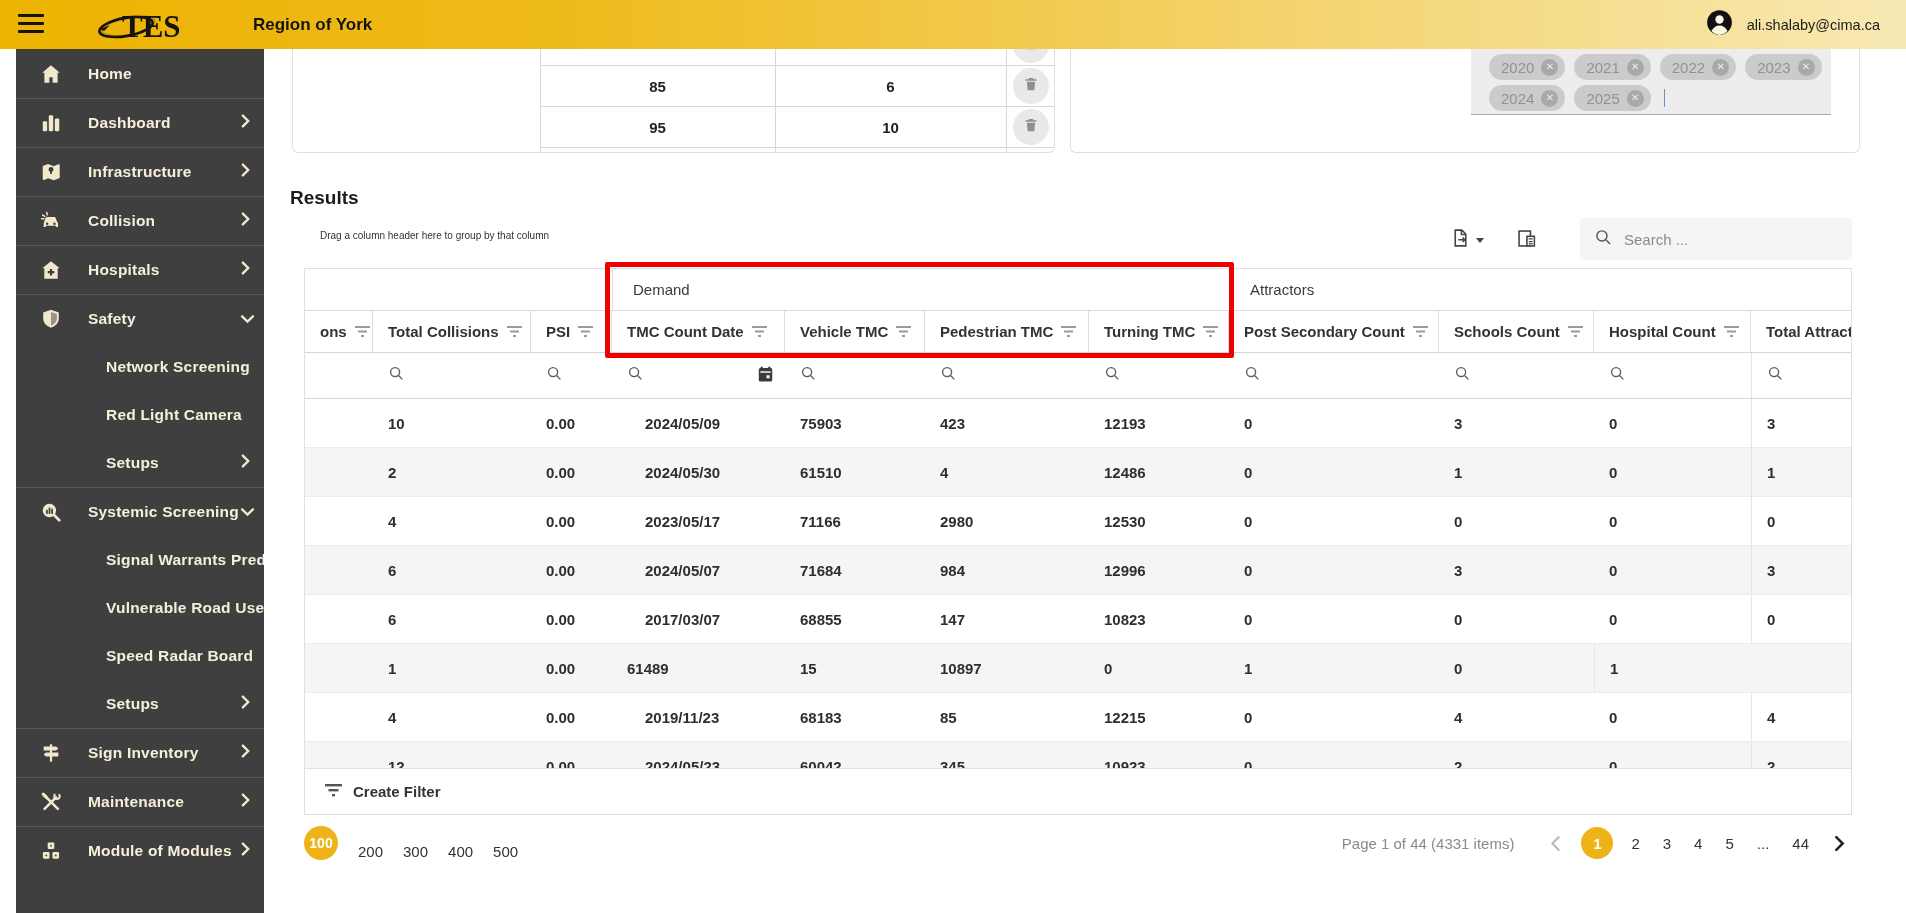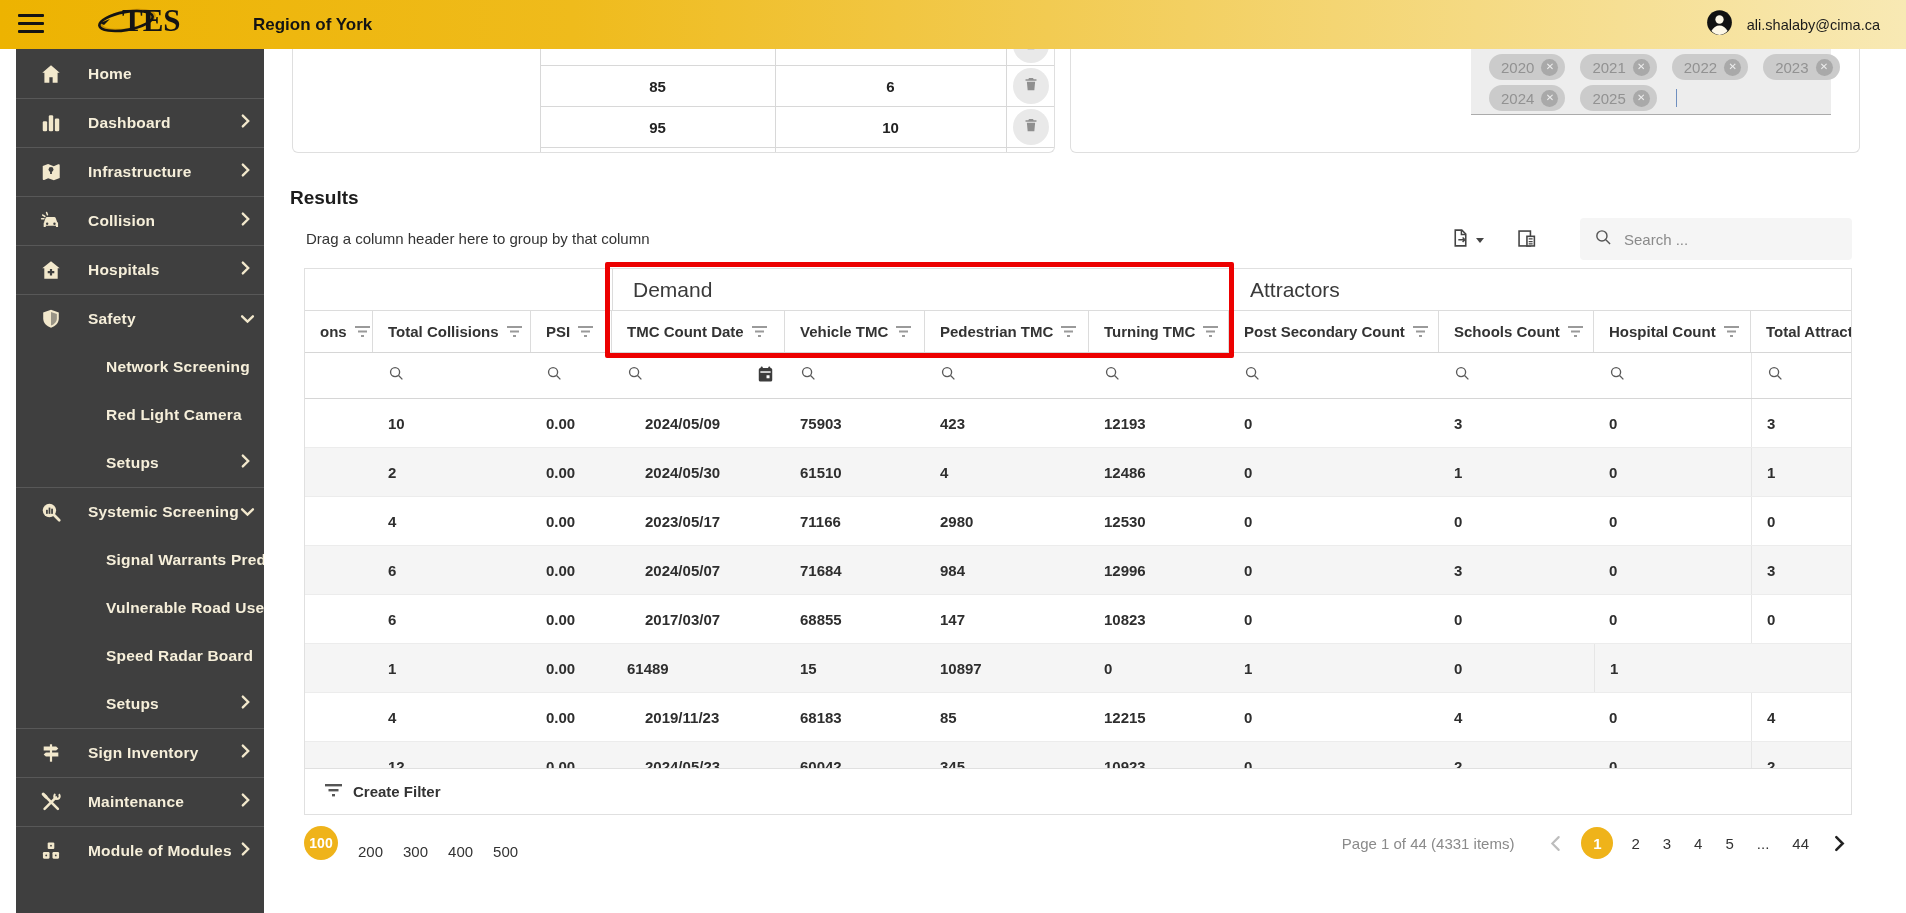--- a/index.html
+++ b/index.html
@@ -4,21 +4,21 @@
 <style>
   * { box-sizing: border-box; margin: 0; padding: 0; }
   html,body { width:1906px; height:913px; overflow:hidden; background:#fff;
     font-family:"Liberation Sans", sans-serif; position:relative; }
 
   
   .app-header { position:absolute; left:0; top:0; width:1906px; height:49px; z-index:40;
     background:linear-gradient(90deg,#EDB301 0%, #EFBB1C 30%, #F2CB52 55%, #F8E9B4 100%); }
   .burger { position:absolute; left:18px; top:14px; width:26px; height:21px; cursor:pointer; }
   .burger i { display:block; height:3px; background:#141414; margin-bottom:5px; border-radius:1px; }
-  .logo { position:absolute; left:98px; top:0; }
+  .logo { position:absolute; left:98px; top:6px; }
   .region-title { position:absolute; left:253px; top:15px; font-size:17px; font-weight:700; color:#141414; }
   .user-box { position:absolute; right:26px; top:9px; display:flex; align-items:center; gap:14px; }
   .user-email { font-size:14.5px; color:#1a1a1a; }
 
   
   .sidebar { position:absolute; left:0; top:49px; width:248px; height:864px; background:#3F3F3F; z-index:30; overflow:hidden;margin-left:16px; }
   .nav-item { height:49px; display:flex; align-items:center; padding-left:24px; position:relative; cursor:pointer; }
   .nav-item.divided { border-top:1px solid #585858; }
   .nav-ico { width:22px; height:22px; margin-right:26px; flex:0 0 22px; }
   .nav-ico svg { width:22px; height:22px; display:block; }
@@ -36,45 +36,45 @@
   .th-row { height:41px; display:flex; align-items:center; border-bottom:1px solid #D8D8D8; position:relative; }
   .th-row.partial-top { height:17px; }
   .th-cell-a { width:235px; text-align:center; font-size:15px; font-weight:700; color:#222; }
   .th-cell-b { width:231px; text-align:center; font-size:15px; font-weight:700; color:#222; }
   .trash-btn { position:absolute; left:473px; width:36px; height:36px; border-radius:50%;
     background:#E9E9E9; display:flex; align-items:center; justify-content:center; cursor:pointer; }
 
   .card-years { left:1070px; width:790px; }
   .chipbox { position:absolute; left:400px; top:0; width:360px; height:66px; background:#EDEDED;
     border-bottom:1px solid #ABABAB; padding:5px 0 0 18px; }
-  .chip-row { display:flex; gap:15px; margin-bottom:5px; align-items:center; }
+  .chip-row { display:flex; gap:9px; margin-bottom:5px; align-items:center; }
   .chip { height:26px; border-radius:13px; background:#CBCBCB; color:#929292; font-size:15px;
     display:inline-flex; align-items:center; padding:0 7px 0 12px; gap:7px; }
   .chip-x { width:17px; height:17px; border-radius:50%; background:#A9A9A9; color:#EDEDED;
     font-size:10px; display:flex; align-items:center; justify-content:center; cursor:pointer; line-height:1; }
   .caret-line { width:1.5px; height:18px; background:#6f8fbf; margin-left:4px; }
 
   
   .results-title { position:absolute; left:290px; top:187px; font-size:19px; font-weight:700; color:#1c1c1c; }
-  .group-hint { position:absolute; left:306px; top:230px; font-size:15px; color:#333; }
+  .group-hint { position:absolute; left:320px; top:230px; font-size:10px; color:#333; }
   .toolbar-btn { position:absolute; display:flex; align-items:center; gap:5px; cursor:pointer; }
   .export-btn { left:1450px; top:227px; }
   .caret-down { width:0; height:0; border-left:4.5px solid transparent; border-right:4.5px solid transparent; border-top:5px solid #444; }
   .colchooser-btn { left:1516px; top:228px; }
   .searchbox { position:absolute; left:1580px; top:218px; width:272px; height:42px; background:#F5F5F5;
     border-radius:4px; display:flex; align-items:center; padding-left:14px; gap:11px; }
   .searchbox input { border:none; outline:none; background:transparent; font-size:15px; color:#555;
     font-family:"Liberation Sans",sans-serif; width:200px; }
   .searchbox input::placeholder { color:#8a8a8a; }
 
   
   .table-card { position:absolute; left:304px; top:268px; width:1548px; border:1px solid #E0E0E0; background:#fff; }
   .grid-row { display:grid; grid-template-columns:68px 158px 81px 173px 140px 164px 140px 210px 155px 157px 1fr; }
   .band-row { height:42px; border-bottom:1px solid #DCDCDC; }
-  .band-cell { display:flex; align-items:center; padding-left:20px; font-size:21px; color:#3a3a3a; }
+  .band-cell { display:flex; align-items:center; padding-left:20px; font-size:15px; color:#3a3a3a; }
   .band-empty { grid-column:1 / span 3; }
   .band-demand { grid-column:4 / span 4; border-left:1px solid #DCDCDC; }
   .band-attr { grid-column:8 / span 4; border-left:1px solid #DCDCDC; }
   .head-row { height:42px; border-bottom:1px solid #D6D6D6; }
   .head-cell { display:flex; align-items:center; gap:8px; padding-left:15px; font-size:15px; font-weight:700;
     color:#333; border-right:1px solid #DCDCDC; white-space:nowrap; overflow:hidden; cursor:pointer; }
   .head-cell:last-child { border-right:none; }
   .filter-row { height:46px; border-bottom:1px solid #D6D6D6; }
   .filter-cell { display:flex; align-items:center; padding-left:15px; cursor:text; }
   .filter-cell.with-cal { justify-content:space-between; padding-right:10px; }

